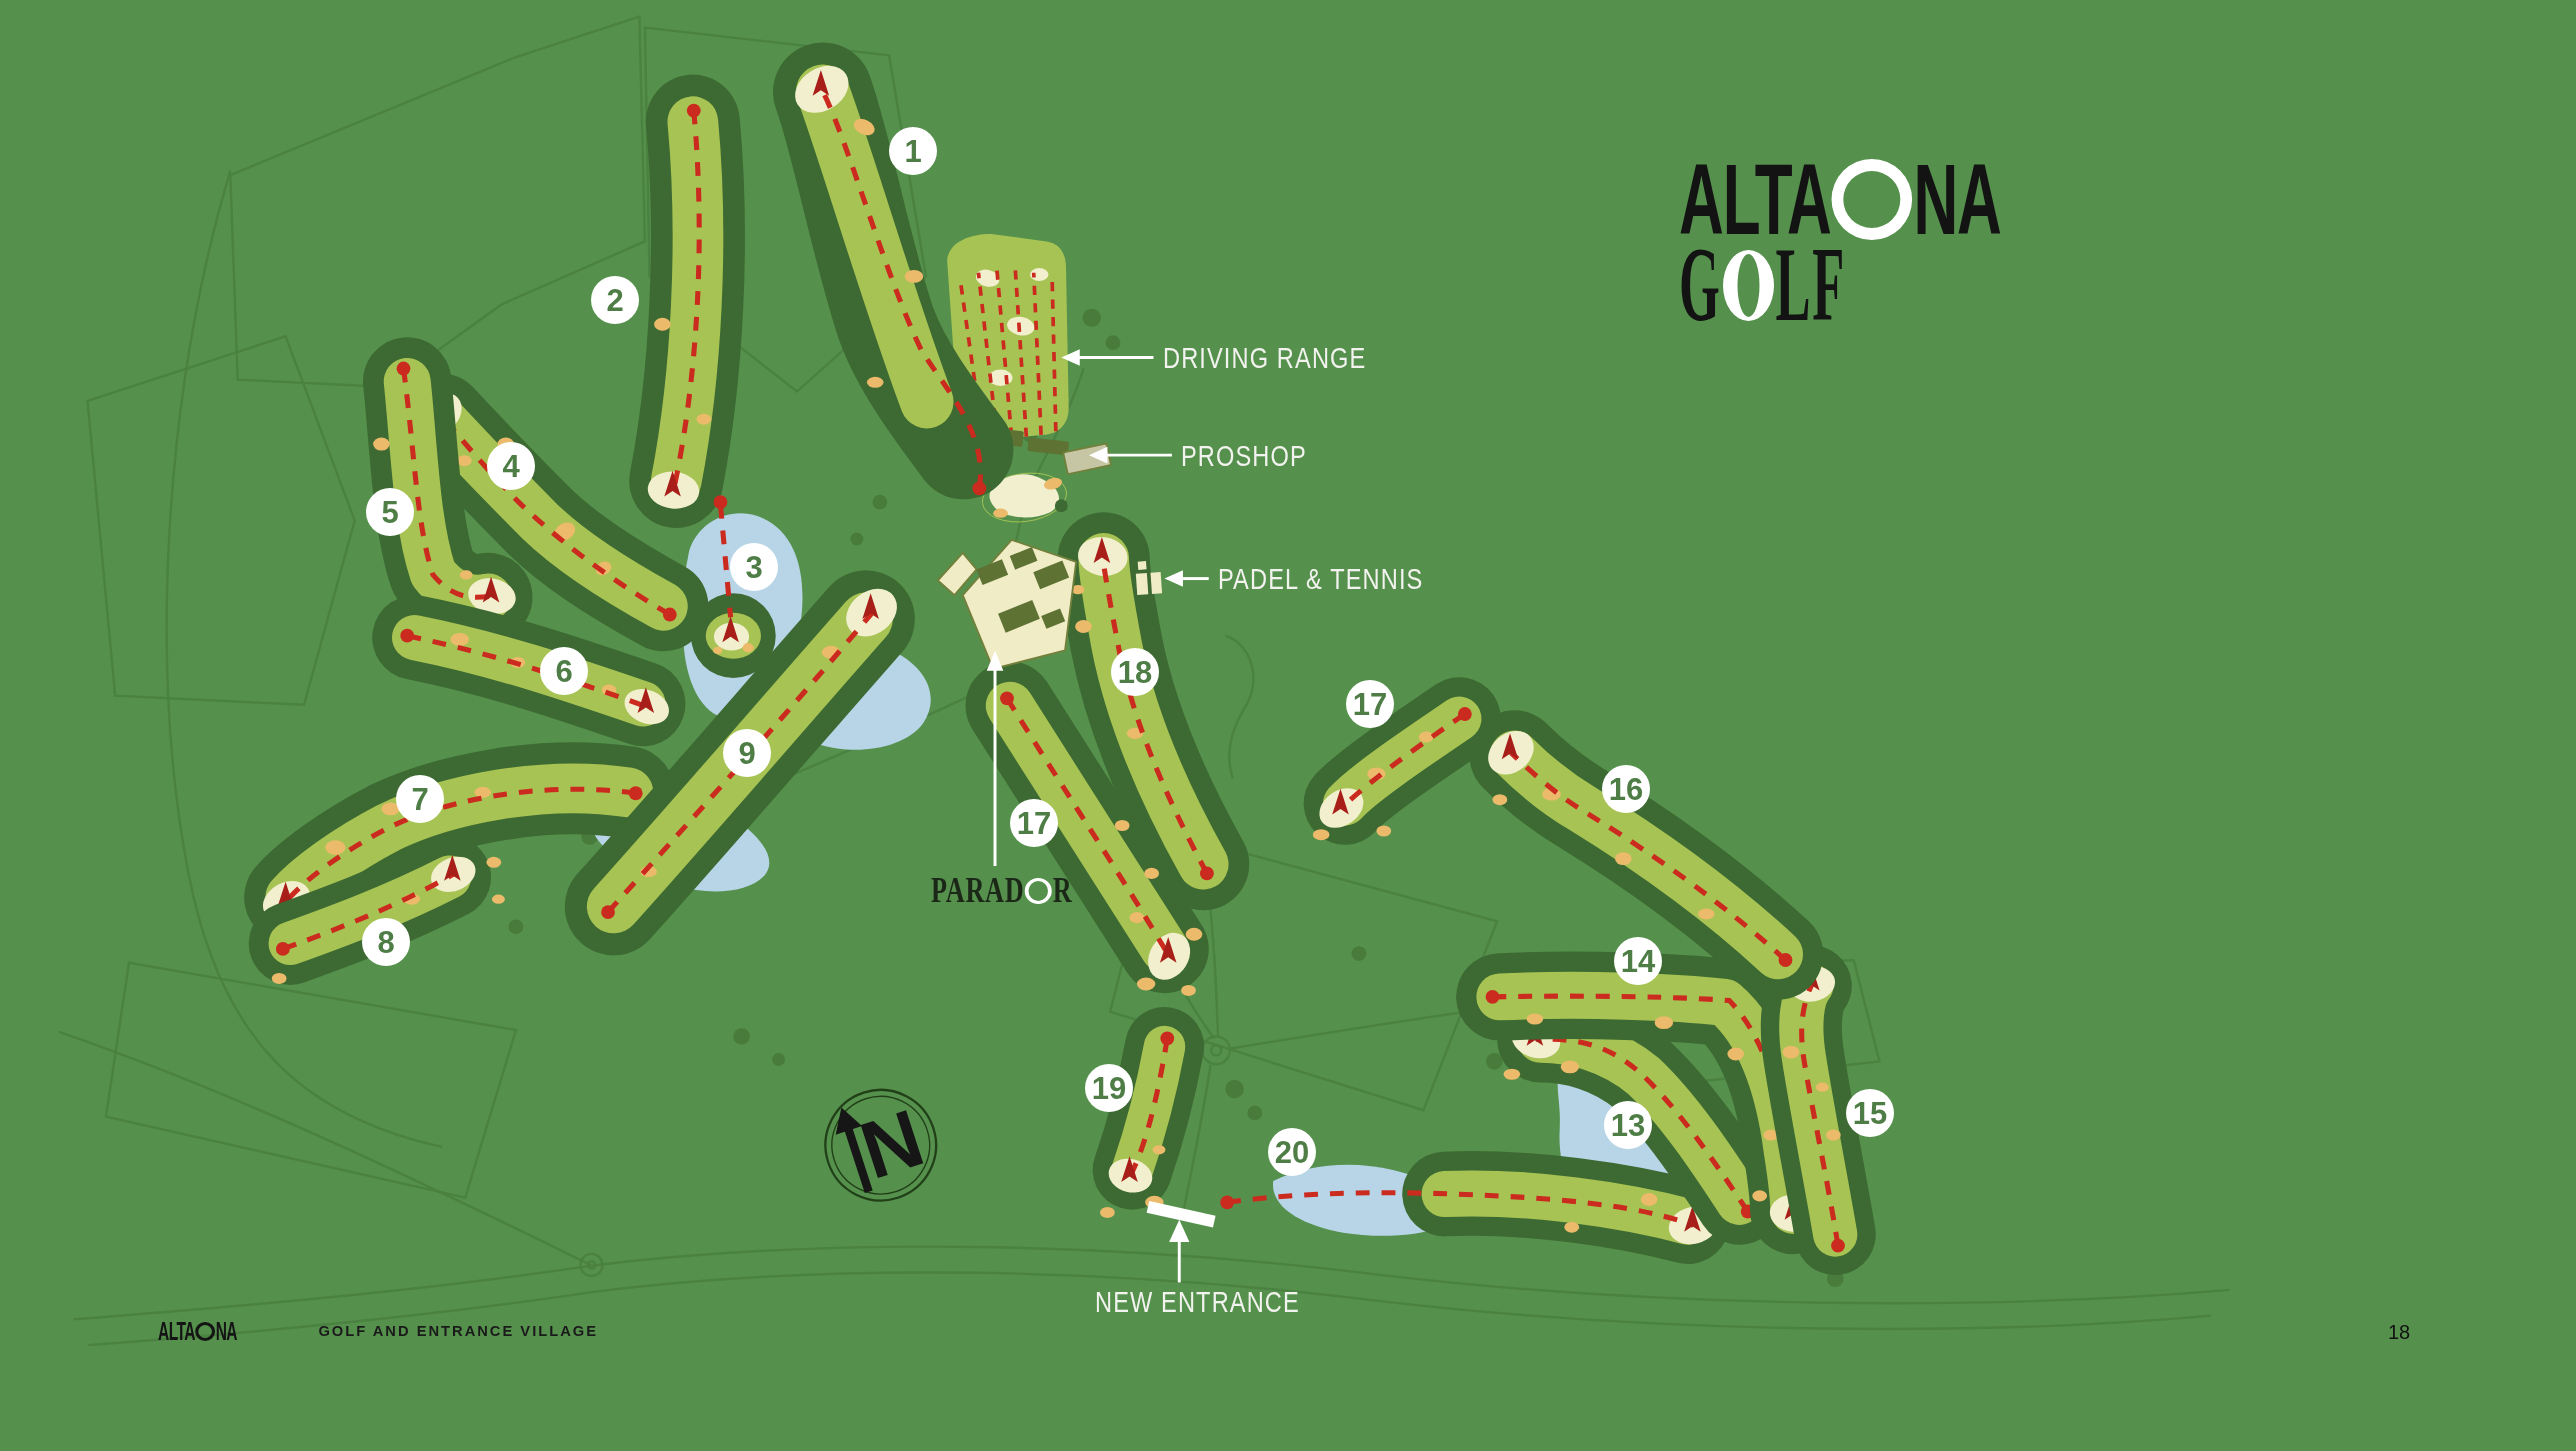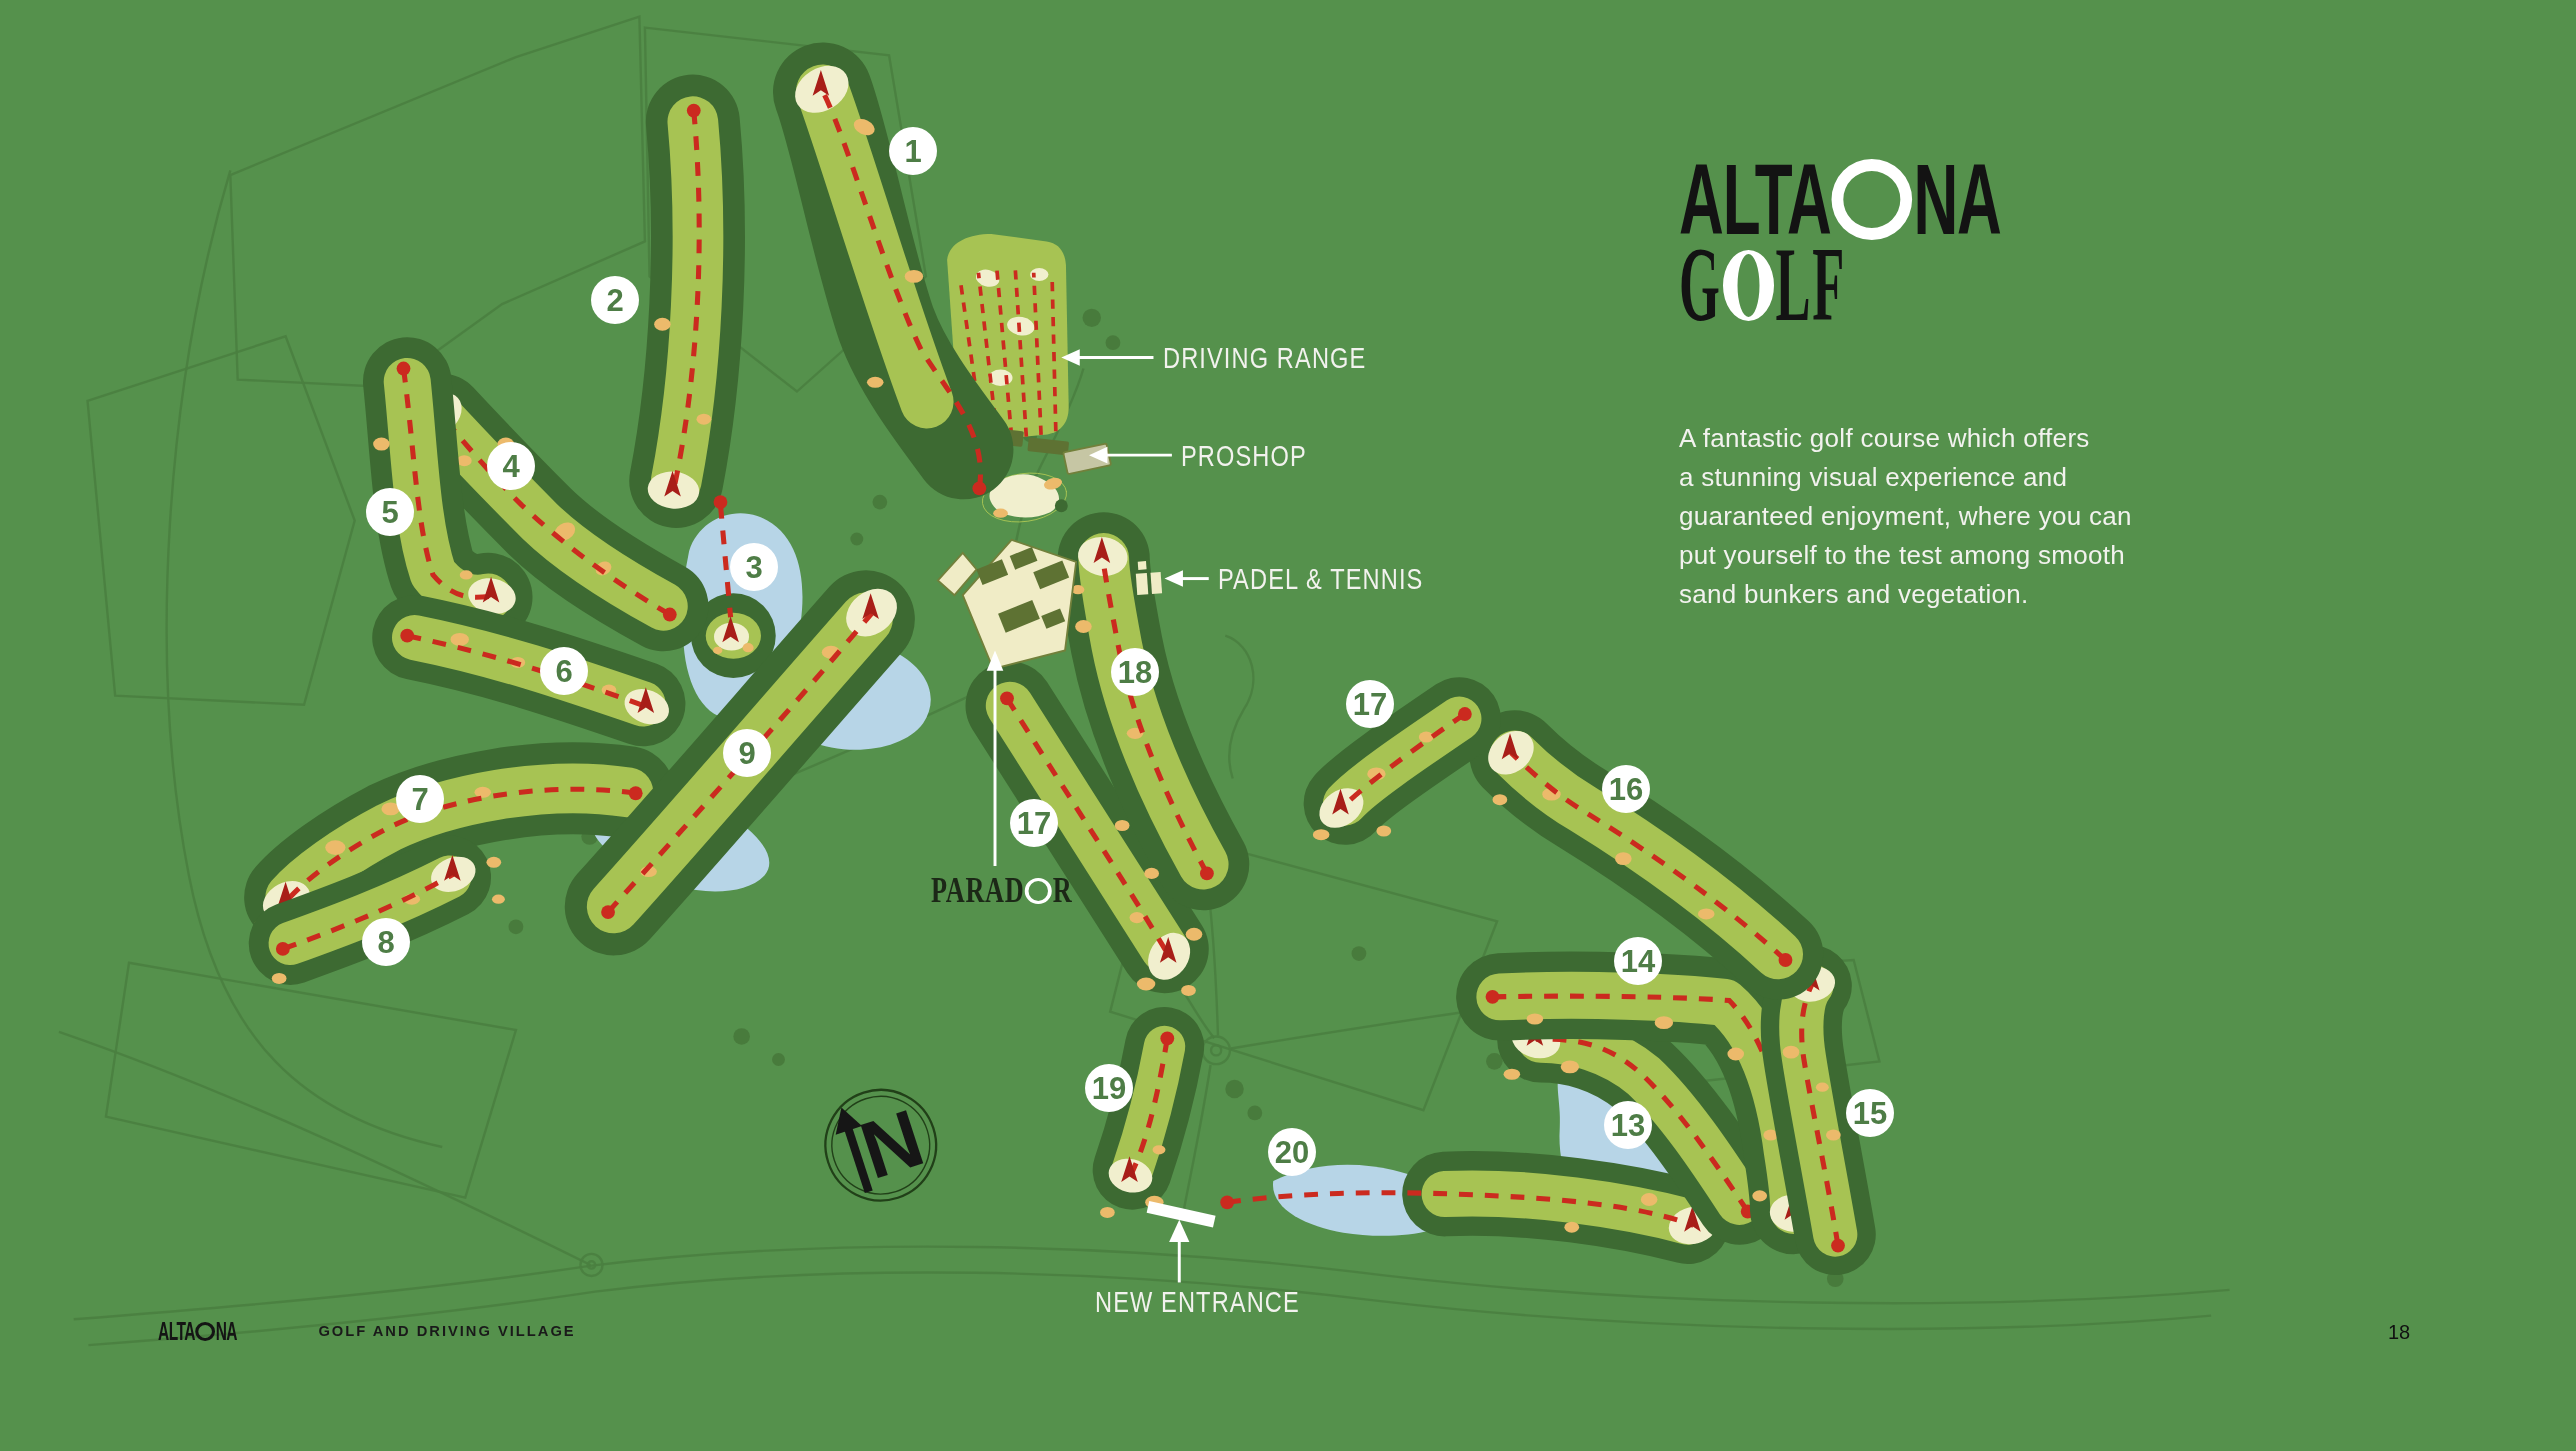--- a/index.html
+++ b/index.html
@@ -468,25 +468,20 @@
         <span class="ring"></span>
         <span>NA</span>
       </div>
     <div class="brand2">
         <span>G</span>
         <span class="ring"></span>
         <span>LF</span>
       </div>
   </div>
 
-  <div class="abs desc" style="left:1679px;top:419px;">A fantastic golf course which offers
-a stunning visual experience and
-guaranteed enjoyment, where you can
-put yourself to the test among smooth
-sand bunkers and vegetation.</div>
 
   <div class="abs map-label" style="left:1163px;top:340px;">DRIVING RANGE</div>
   <div class="abs map-label" style="left:1181px;top:438px;">PROSHOP</div>
   <div class="abs map-label" style="left:1218px;top:561px;">PADEL &amp; TENNIS</div>
   <div class="abs map-label" style="left:1095px;top:1284px;">NEW ENTRANCE</div>
 
   <div class="abs parador" style="left:931px;top:871px;">
       <span>PARAD</span>
       <span class="ring"></span>
       <span>R</span>
@@ -512,18 +507,18 @@
       <div class="badge" style="left: 1370px; top: 704px;">17</div>
       <div class="badge" style="left: 1135px; top: 672px;">18</div>
     </div>
 
   <div class="abs" style="left:158px;top:1319px;display:flex;align-items:center;gap:33px;">
     <div class="footer-brand">
         <span>ALTA</span>
         <span class="ring"></span>
         <span>NA</span>
       </div>
-    <div class="footer-tag">GOLF AND DRIVING VILLAGE</div>
+    <div class="footer-tag">GOLF AND ENTRANCE VILLAGE</div>
   </div>
 
   <div class="abs pagenum" style="left:2388px;top:1321px;">18</div>
 </div>
 
 
 </body></html>

